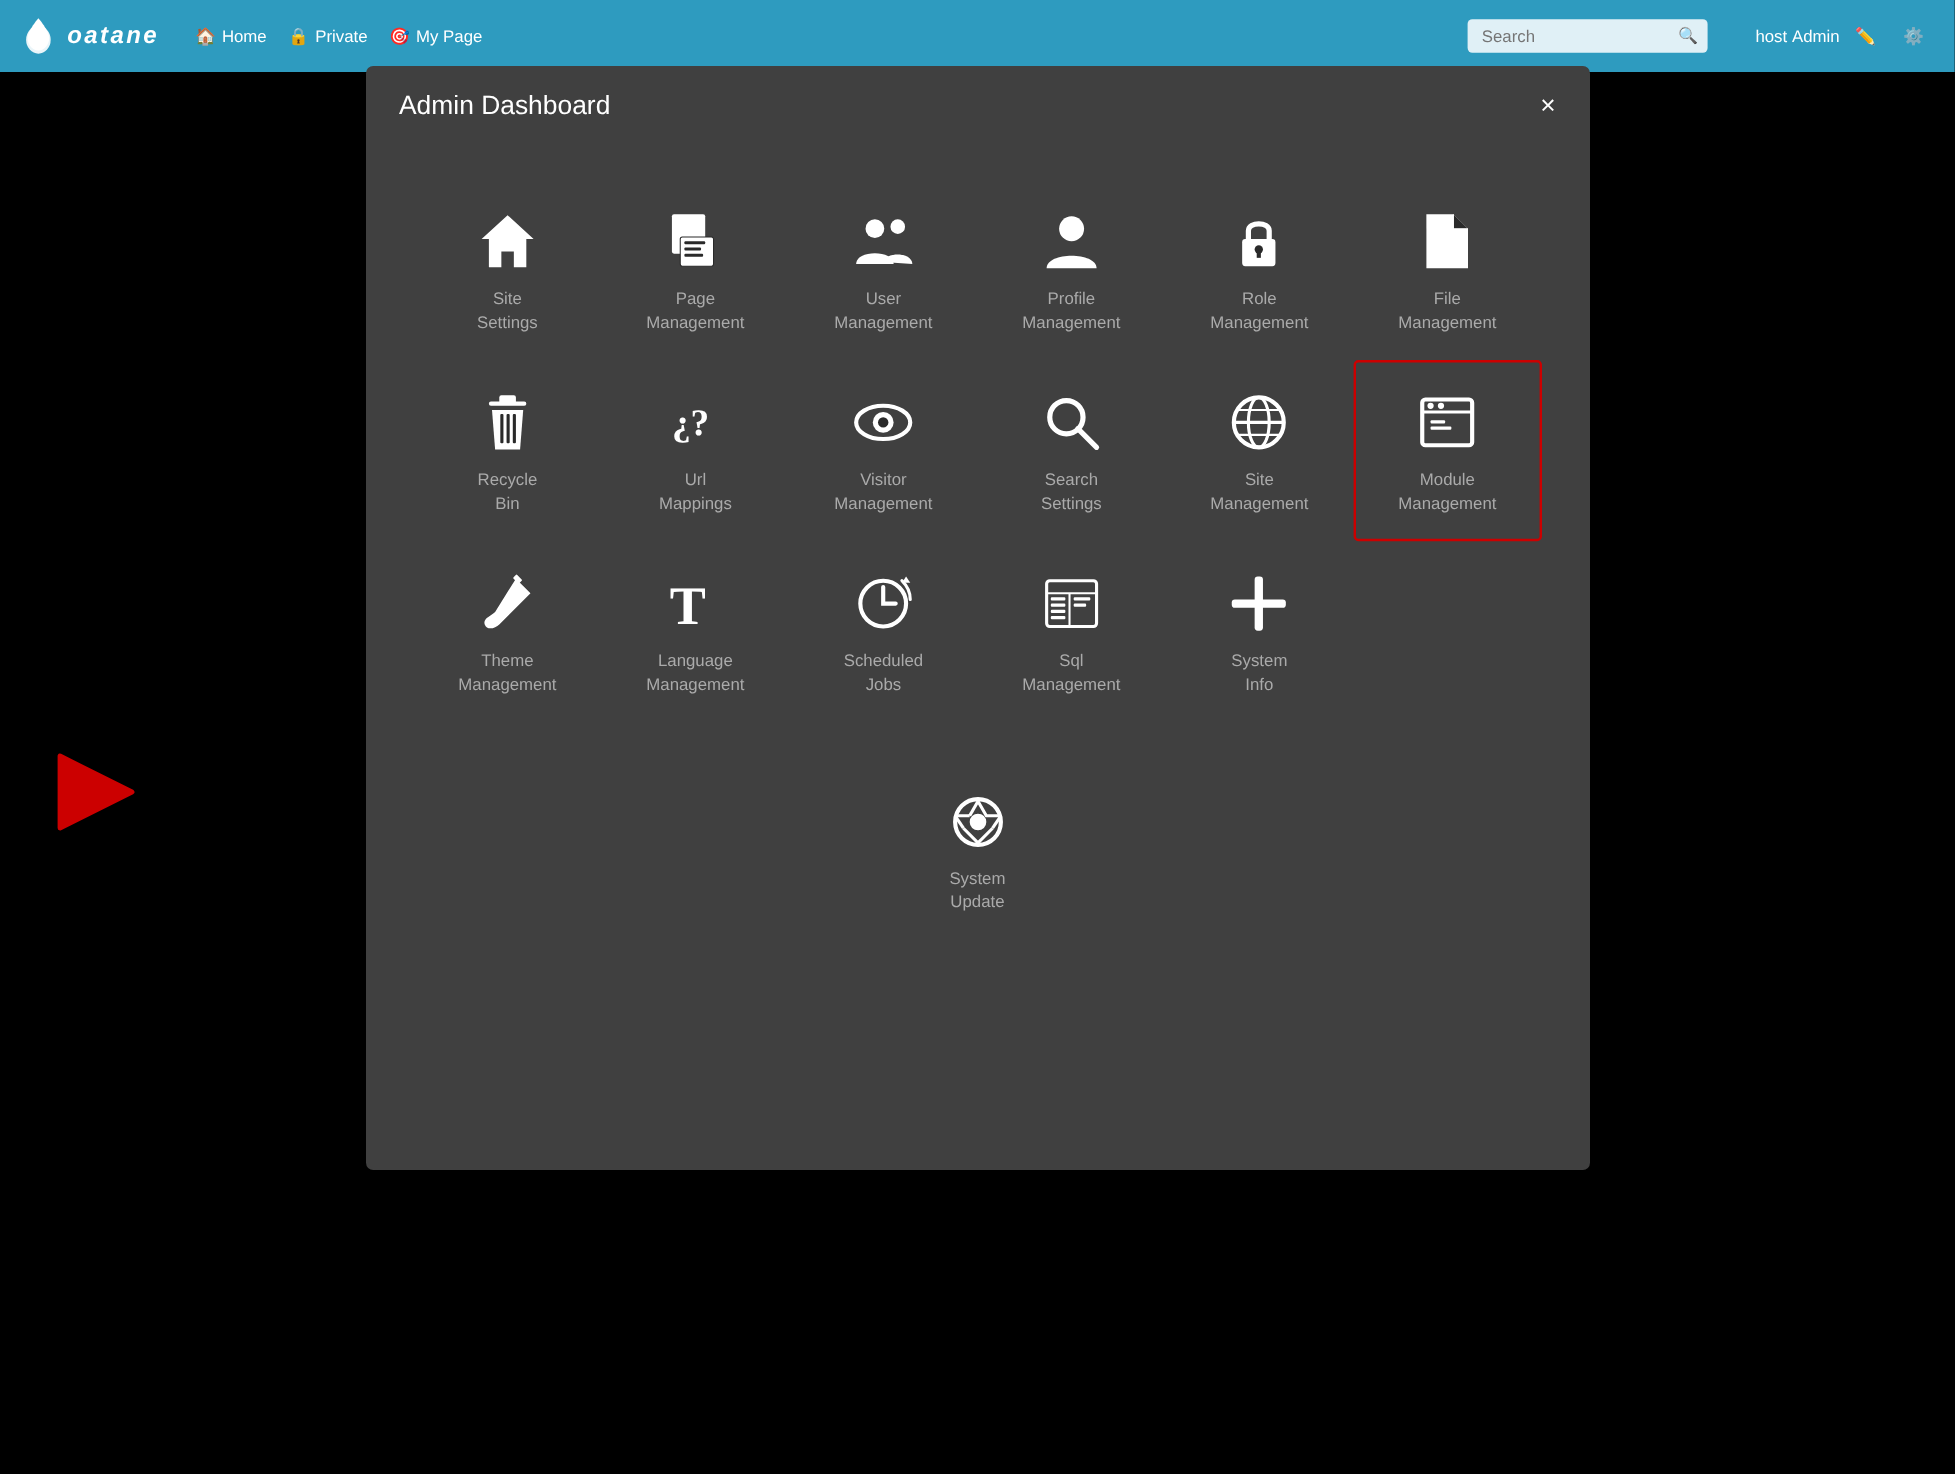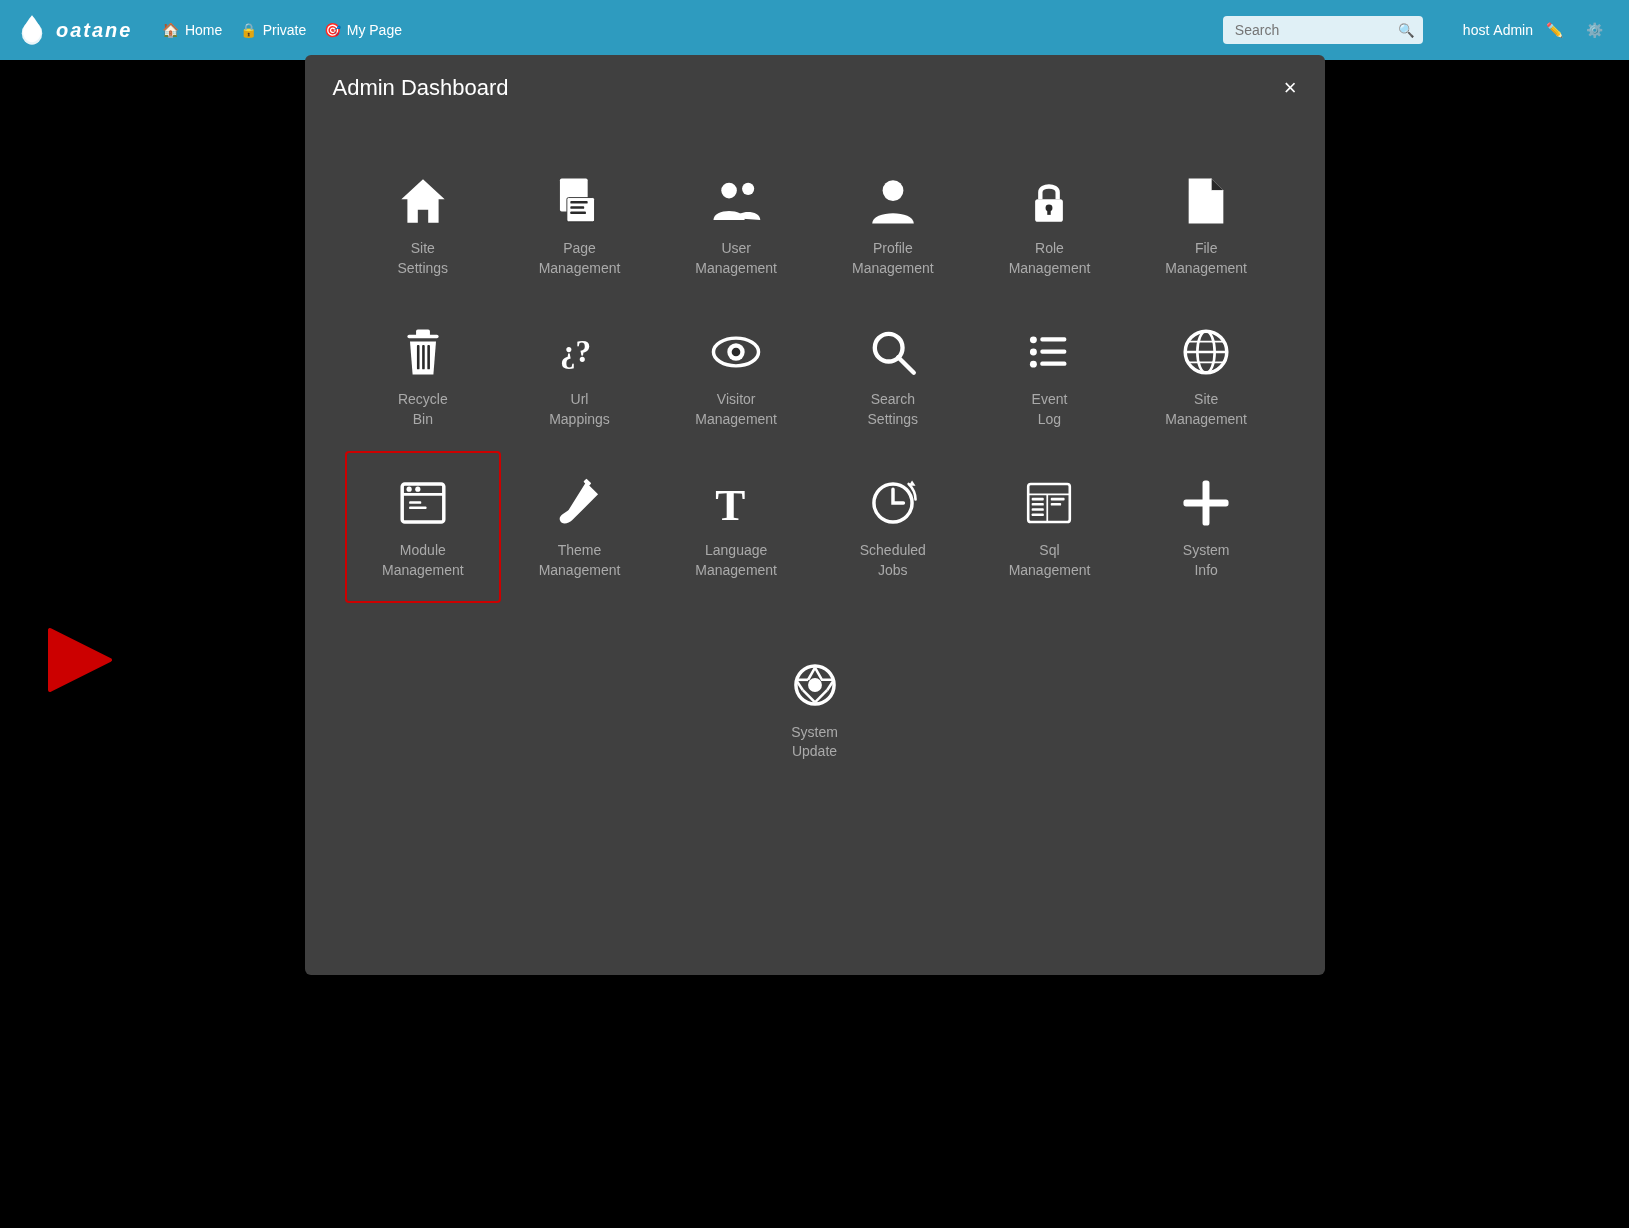--- a/index.html
+++ b/index.html
@@ -351,31 +351,20 @@
       </div>
 
       <div class="icon-item">
         <svg class="svg-icon" viewBox="0 0 60 60">
           <circle cx="25" cy="25" r="16" fill="none" stroke="white" stroke-width="5"></circle>
           <line x1="36" y1="36" x2="54" y2="54" stroke="white" stroke-width="5" stroke-linecap="round"></line>
         </svg>
         <span class="icon-label">Search<br>Settings</span>
       </div>
 
-      <div class="icon-item">
-        <svg class="svg-icon" viewBox="0 0 60 60">
-          <circle cx="12" cy="16" r="4" fill="white"></circle>
-          <rect x="20" y="13" width="30" height="5" rx="2" fill="white"></rect>
-          <circle cx="12" cy="30" r="4" fill="white"></circle>
-          <rect x="20" y="27" width="30" height="5" rx="2" fill="white"></rect>
-          <circle cx="12" cy="44" r="4" fill="white"></circle>
-          <rect x="20" y="41" width="30" height="5" rx="2" fill="white"></rect>
-        </svg>
-        <span class="icon-label">Event<br>Log</span>
-      </div>
 
       <div class="icon-item">
         <svg class="svg-icon" viewBox="0 0 60 60">
           <circle cx="30" cy="30" r="24" fill="none" stroke="white" stroke-width="4"></circle>
           <ellipse cx="30" cy="30" rx="10" ry="24" fill="none" stroke="white" stroke-width="3"></ellipse>
           <line x1="6" y1="30" x2="54" y2="30" stroke="white" stroke-width="3"></line>
           <line x1="10" y1="18" x2="50" y2="18" stroke="white" stroke-width="2"></line>
           <line x1="10" y1="42" x2="50" y2="42" stroke="white" stroke-width="2"></line>
         </svg>
         <span class="icon-label">Site<br>Management</span>

